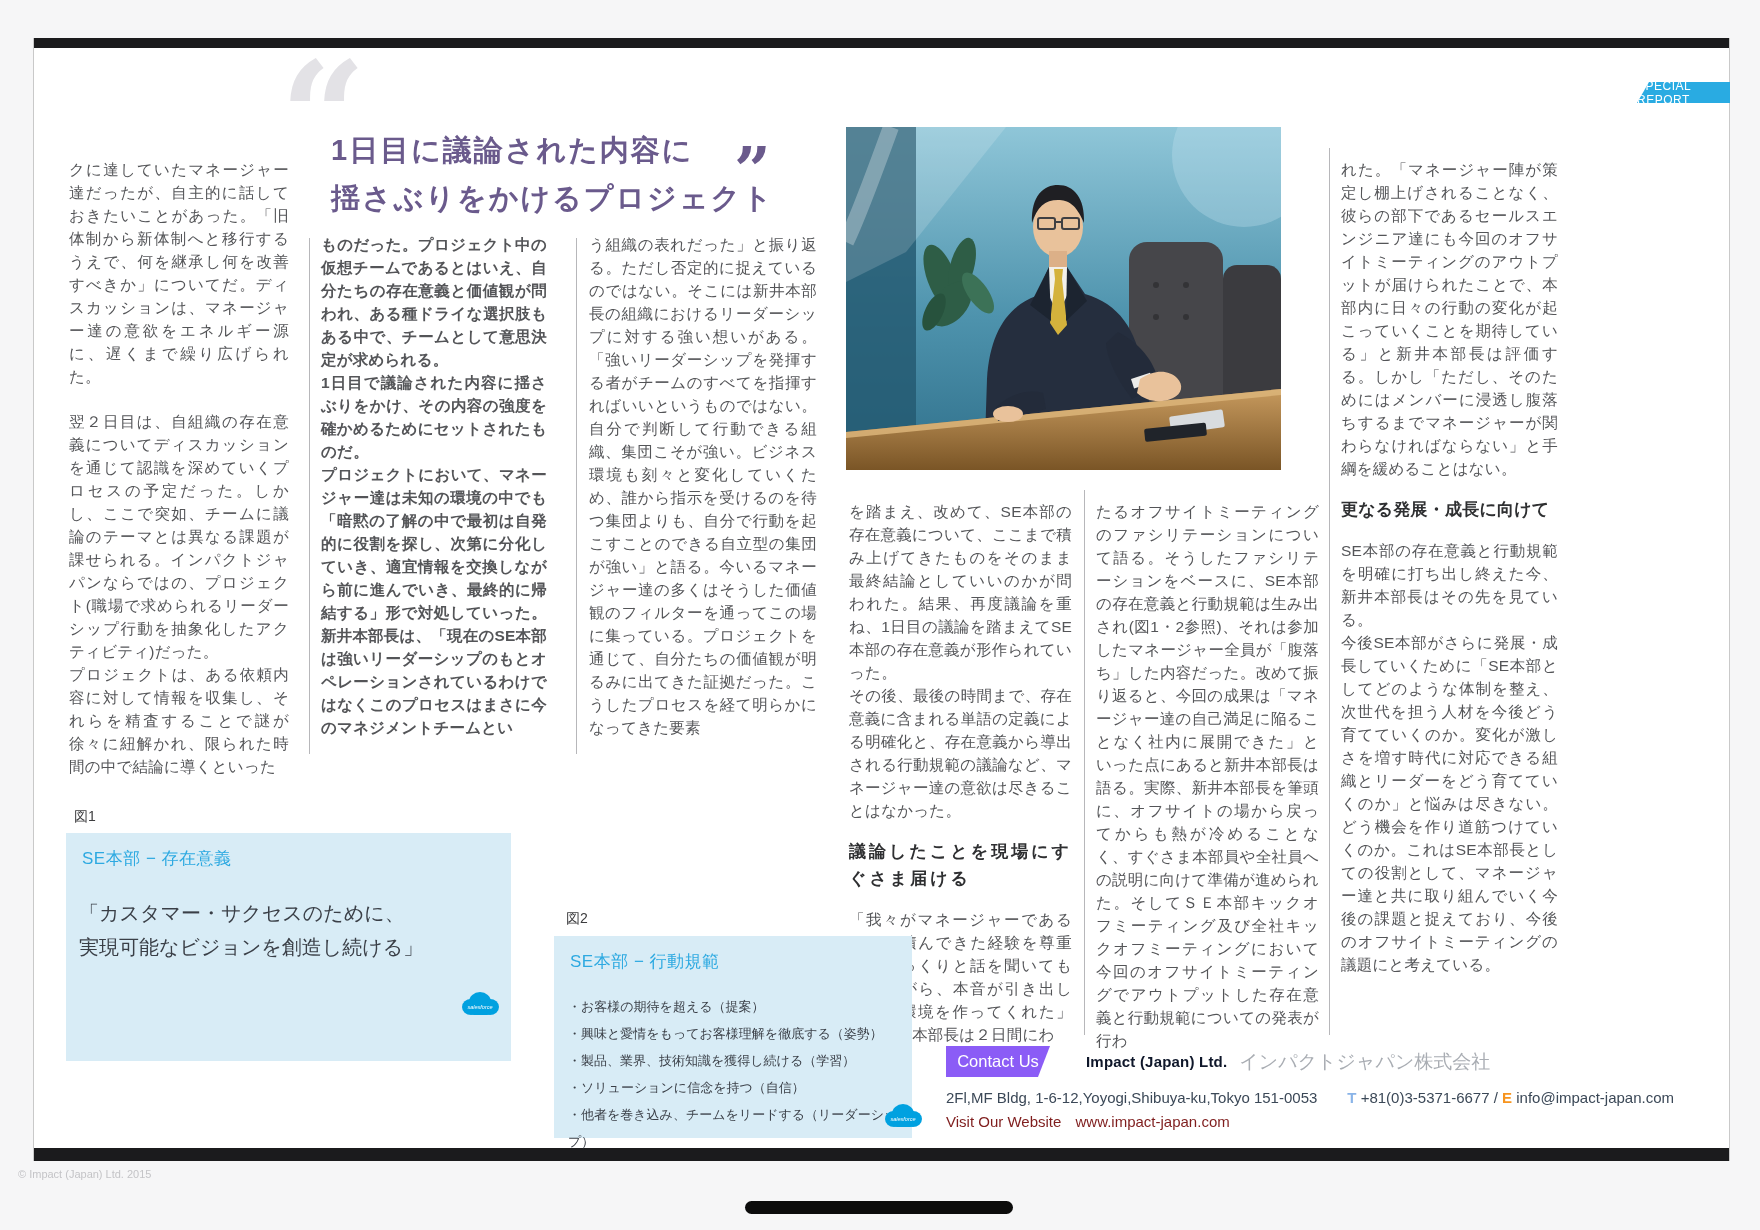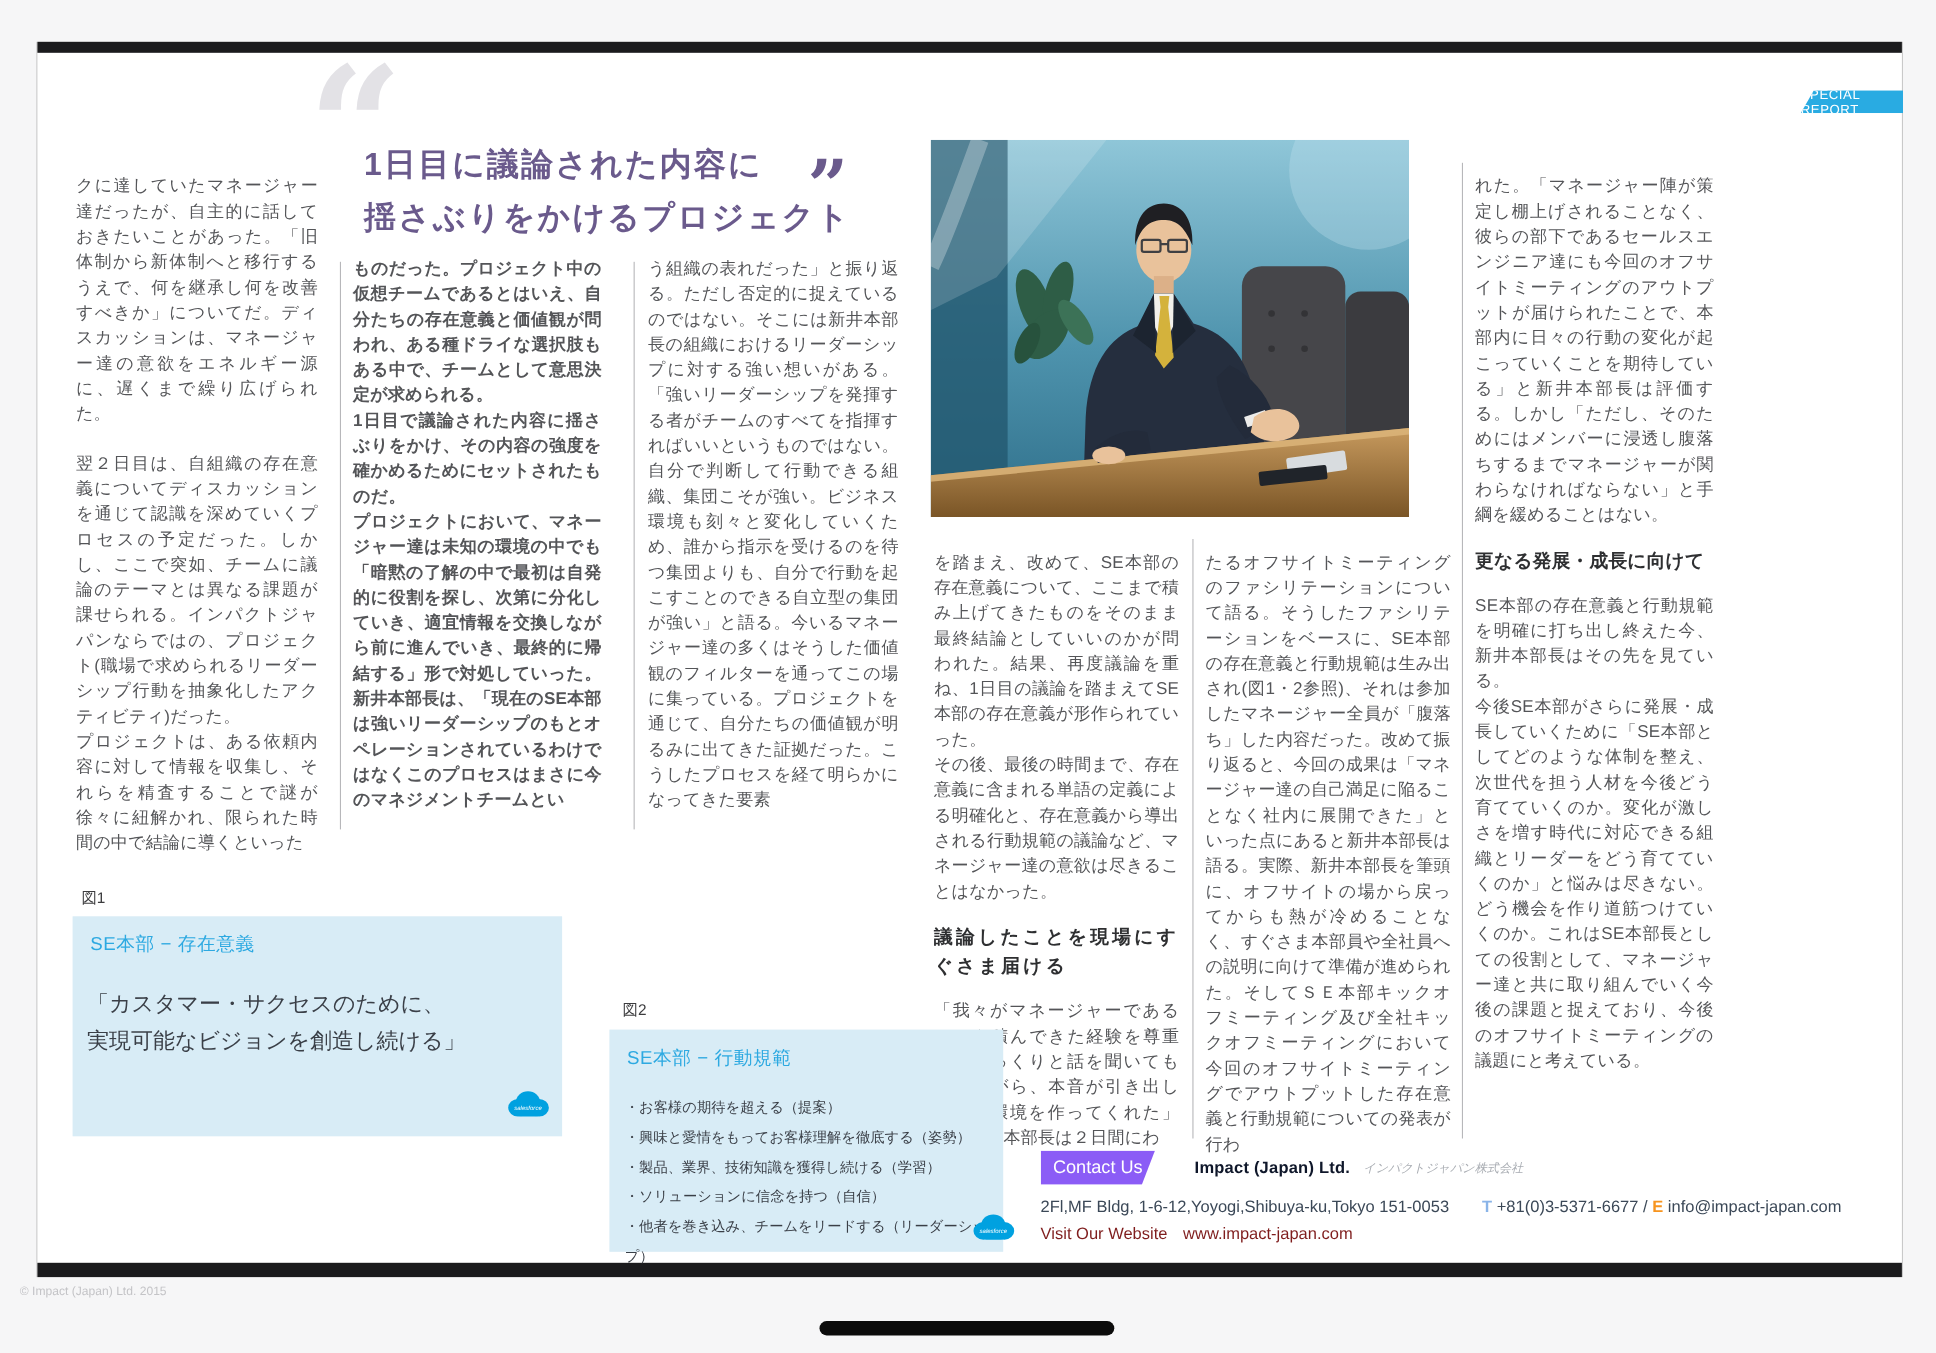--- a/index.html
+++ b/index.html
@@ -39,21 +39,21 @@
   .figbox .fig-body{color:#3a3f47;font-size:20px;line-height:34px;margin:26px 0 0 13px;white-space:pre-line;}
   .figbox .fig-bullets{margin:20px 0 0 14px;}
   .figbox .fig-bullets .bullet{color:#3a3f47;font-size:13px;line-height:27px;margin:0;}
   .sf-logo{position:absolute;}
 
   .contact-header{position:absolute;left:912px;top:1008px;display:flex;align-items:center;}
   .contact-btn{width:104px;height:31px;background:#8b5cf6;color:#fff;font-size:16.5px;
                display:flex;align-items:center;justify-content:center;
                clip-path:polygon(0 0,100% 0,calc(100% - 12px) 100%,0 100%);}
   .company-en{margin-left:36px;color:#0f172a;font-size:15px;font-weight:bold;letter-spacing:.2px;}
-  .company-jp{margin-left:12px;color:#a9adb3;font-size:11px;font-style:italic;}
+  .company-jp{margin-left:12px;color:#a9adb3;font-size:19px;}
   .contact-line{position:absolute;left:912px;top:1051px;color:#3b4857;font-size:15px;white-space:nowrap;}
   .contact-line .tel-label{color:#8ab4e8;margin-left:30px;font-weight:bold;}
   .contact-line .email-label{color:#f7941e;font-weight:bold;}
   .contact-visit{position:absolute;left:912px;top:1075px;color:#7f1d1d;font-size:15px;}
   .contact-visit .site{margin-left:10px;}
 
   .copyright{position:absolute;left:18px;top:1168px;color:#c4c4c7;font-size:11px;}
   .home-pill{position:absolute;left:745px;top:1201px;width:268px;height:13px;border-radius:7px;background:#0c0c0c;}
 </style>
 </head>
@@ -171,21 +171,21 @@
           <p class="para">れた。「マネージャー陣が策定し棚上げされることなく、彼らの部下であるセールスエンジニア達にも今回のオフサイトミーティングのアウトプットが届けられたことで、本部内に日々の行動の変化が起こっていくことを期待している」と新井本部長は評価する。しかし「ただし、そのためにはメンバーに浸透し腹落ちするまでマネージャーが関わらなければならない」と手綱を緩めることはない。</p>
         </div>
       <div class="col-heading">更なる発展・成長に向けて</div>
       <div>
           <p class="para">SE本部の存在意義と行動規範を明確に打ち出し終えた今、新井本部長はその先を見ている。
 今後SE本部がさらに発展・成長していくために「SE本部としてどのような体制を整え、次世代を担う人材を今後どう育てていくのか。変化が激しさを増す時代に対応できる組織とリーダーをどう育てていくのか」と悩みは尽きない。どう機会を作り道筋つけていくのか。これはSE本部長としての役割として、マネージャー達と共に取り組んでいく今後の課題と捉えており、今後のオフサイトミーティングの議題にと考えている。</p>
         </div>
     </div>
 
     <div class="fig-label" style="left:40px;top:770px;">図1</div>
-    <div class="figbox" style="left:32px;top:795px;width:445px;height:200px;">
+    <div class="figbox" style="left:32px;top:795px;width:445px;height:228px;">
       <div class="fig-title">SE本部 − 存在意義</div>
       <div class="fig-body">「カスタマー・サクセスのために、
 実現可能なビジョンを創造し続ける」</div>
     </div>
     <svg class="sf-logo" style="left:425px;top:950px;" width="42" height="32" viewBox="0 0 42 32">
       <g fill="#00a1e0">
         <ellipse cx="12" cy="19" rx="9" ry="8"></ellipse>
           <ellipse cx="21" cy="14" rx="11" ry="10"></ellipse>
         <ellipse cx="31" cy="19" rx="9" ry="8"></ellipse>
           <rect x="10" y="16" width="23" height="11" rx="5"></rect>

